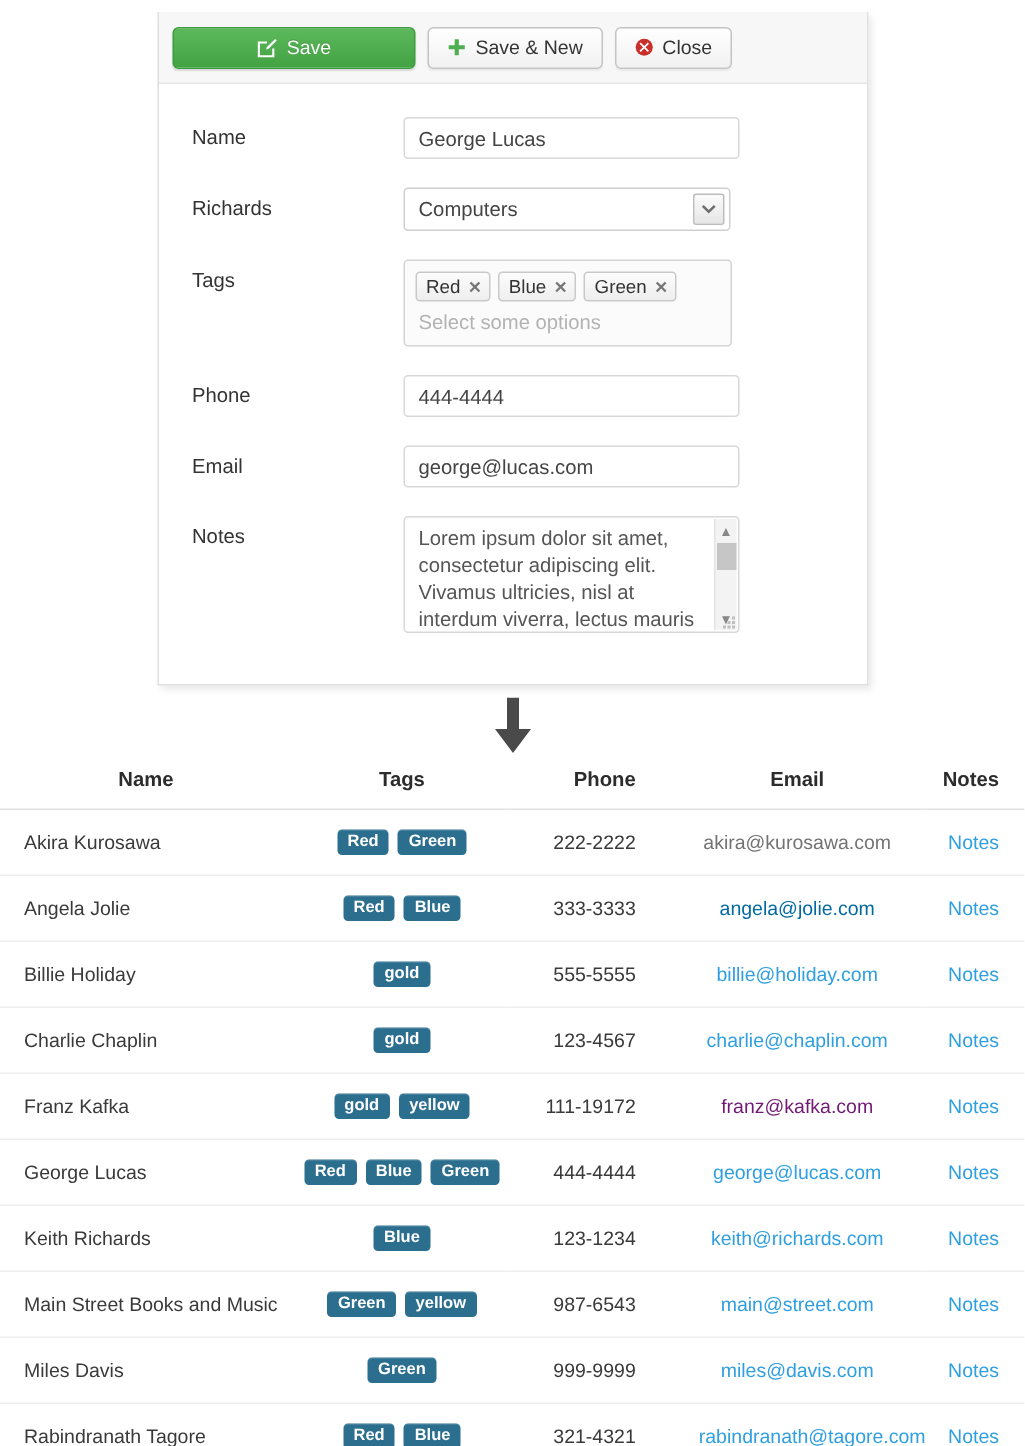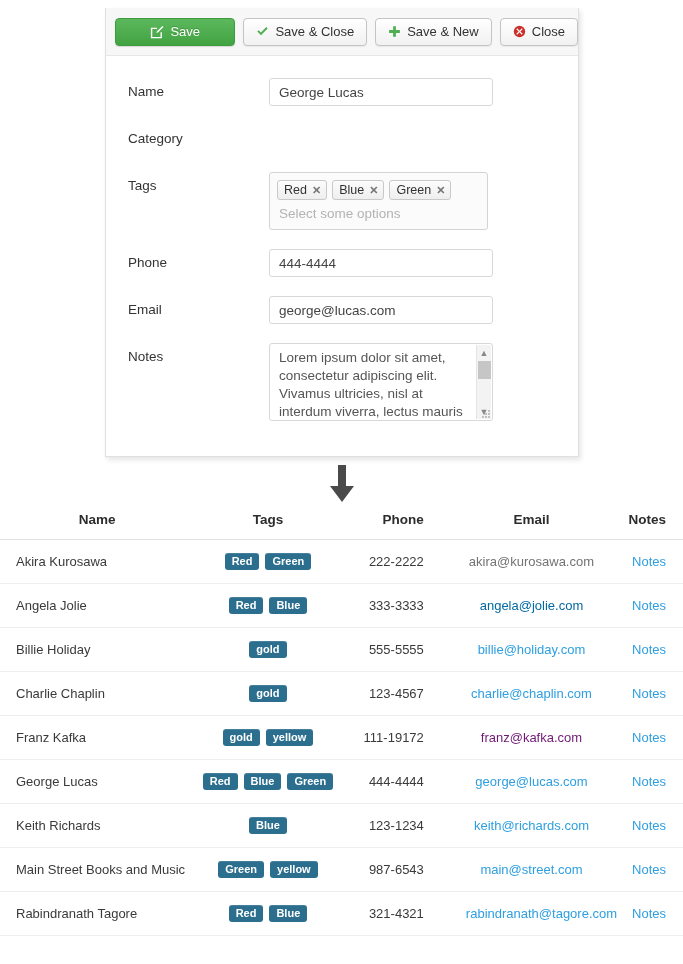--- a/index.html
+++ b/index.html
@@ -197,28 +197,20 @@
       <div class="btn btn-save">
         <span class="ico">
           <svg width="14" height="14" viewBox="0 0 16 16">
               <path fill="#ffffff" d="M1 3h7v1.6H2.6v9H12V8.3h1.6V15H1z"></path>
               <path fill="#ffffff" d="M14.2 1.1l1.2 1.2-6.4 6.4-1.7.5.5-1.7z"></path>
             </svg>
         </span>
         <span>Save</span>
       </div>
 
-      <div class="btn">
-        <span class="ico">
-          <svg width="13" height="13" viewBox="0 0 16 16">
-              <path fill="#4fae4f" d="M6.2 12.6L1.6 8.1l1.6-1.7 2.9 2.8L12.7 2.6l1.6 1.7z"></path>
-            </svg>
-        </span>
-        <span>Save &amp; Close</span>
-      </div>
 
       <div class="btn">
         <span class="ico">
           <svg width="13" height="13" viewBox="0 0 16 16">
               <path fill="#4fae4f" d="M6.3 1.4h3.4v4.9h4.9v3.4H9.7v4.9H6.3V9.7H1.4V6.3h4.9z"></path>
             </svg>
         </span>
         <span>Save &amp; New</span>
       </div>
 
@@ -236,21 +228,31 @@
     <div class="form-body">
 
       <div class="form-row">
         <div class="lbl">Name</div>
         <div class="ctl">
           <input class="inp" type="text" value="George Lucas" style="">
         </div>
       </div>
 
       <div class="form-row">
-        <div class="lbl">Category</div>
+        <div class="lbl">Richards</div>
+        <div class="ctl">
+          <div class="sel-wrap">
+            <span class="sel-val">Computers</span>
+            <span class="sel-arrow">
+              <svg width="11" height="8" viewBox="0 0 12 8">
+                  <path fill="#6d6d6d" d="M1 1.6l1.3-1.3L6 4l3.7-3.7L11 1.6 6 6.6z"></path>
+                </svg>
+            </span>
+          </div>
+        </div>
       </div>
 
       <div class="form-row">
         <div class="lbl">Tags</div>
         <div class="ctl">
           <div class="tagbox">
             <div class="chips">
               <span class="chip">
                 <span>Red</span>
                 <span class="x">✕</span>
@@ -415,20 +417,31 @@
               <div class="tagcell">
                 <span class="badge" style="background: rgb(43, 110, 142);">Green</span>
                 <span class="badge" style="background: rgb(43, 110, 142);">yellow</span>
               </div>
             </td>
             <td class="c-phone">987-6543</td>
             <td class="c-email"><a class="lnk" style="color: rgb(46, 159, 224);">main@street.com</a></td>
             <td class="c-notes"><a class="lnk" style="color: rgb(46, 159, 224);">Notes</a></td>
           </tr>
           <tr>
+            <td class="c-name">Miles Davis</td>
+            <td class="c-tags">
+              <div class="tagcell">
+                <span class="badge" style="background: rgb(43, 110, 142);">Green</span>
+              </div>
+            </td>
+            <td class="c-phone">999-9999</td>
+            <td class="c-email"><a class="lnk" style="color: rgb(46, 159, 224);">miles@davis.com</a></td>
+            <td class="c-notes"><a class="lnk" style="color: rgb(46, 159, 224);">Notes</a></td>
+          </tr>
+          <tr>
             <td class="c-name">Rabindranath Tagore</td>
             <td class="c-tags">
               <div class="tagcell">
                 <span class="badge" style="background: rgb(43, 110, 142);">Red</span>
                 <span class="badge" style="background: rgb(43, 110, 142);">Blue</span>
               </div>
             </td>
             <td class="c-phone">321-4321</td>
             <td class="c-email"><a class="lnk" style="color: rgb(46, 159, 224); margin-left: 20px;">rabindranath@tagore.com</a></td>
             <td class="c-notes"><a class="lnk" style="color: rgb(46, 159, 224);">Notes</a></td>

